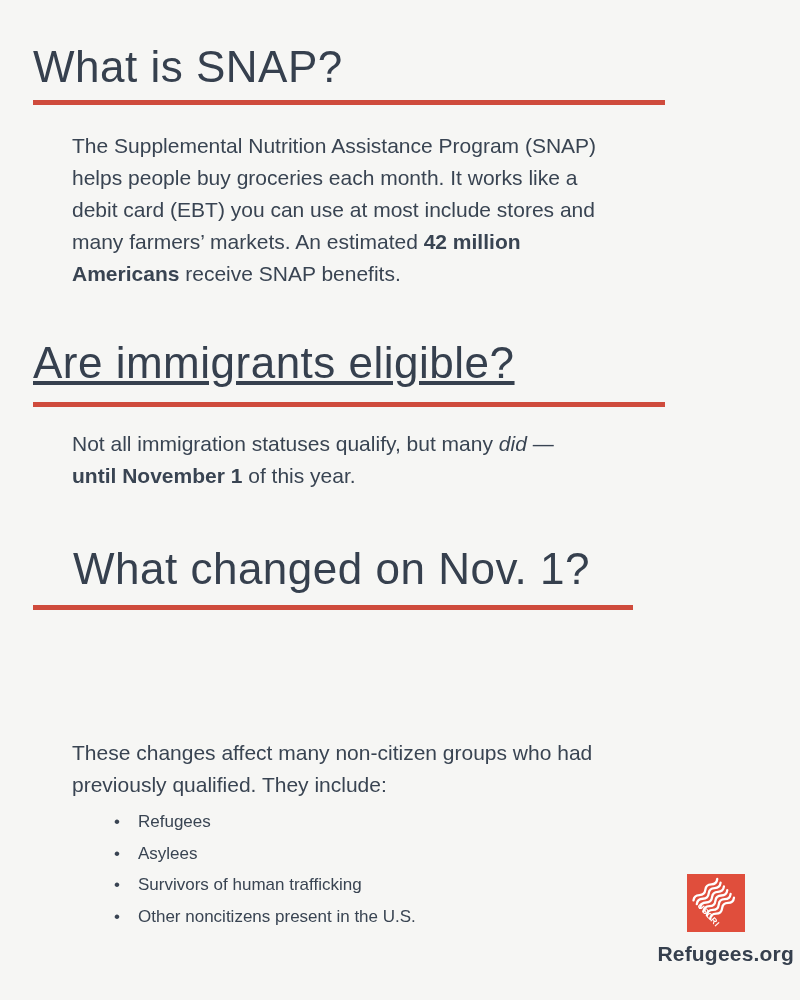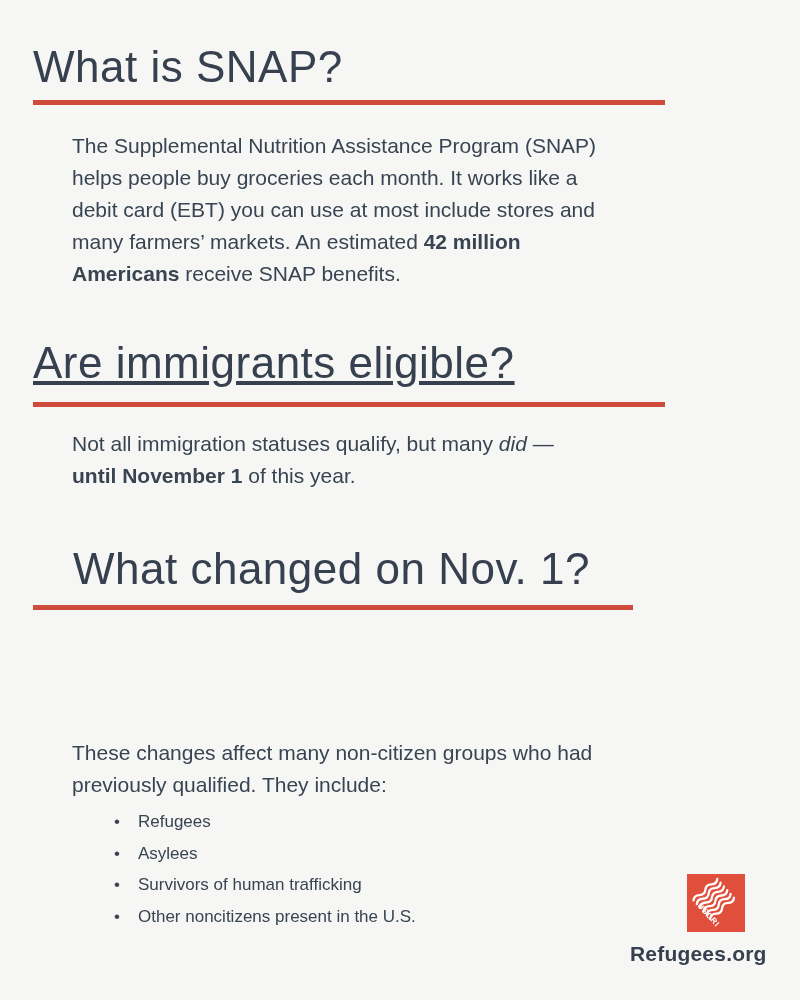--- a/index.html
+++ b/index.html
@@ -75,21 +75,21 @@
     top: 874px;
     width: 58px;
     height: 58px;
     display: block;
   }
   .brand {
     position: absolute;
     left: 630px;
     top: 942px;
     width: 164px;
-    text-align: left;
+    text-align: right;
     font-size: 21px;
     font-weight: 700;
     letter-spacing: 0.2px;
     color: #36404E;
     white-space: nowrap;
   }
 </style>
 </head>
 <body>
 

